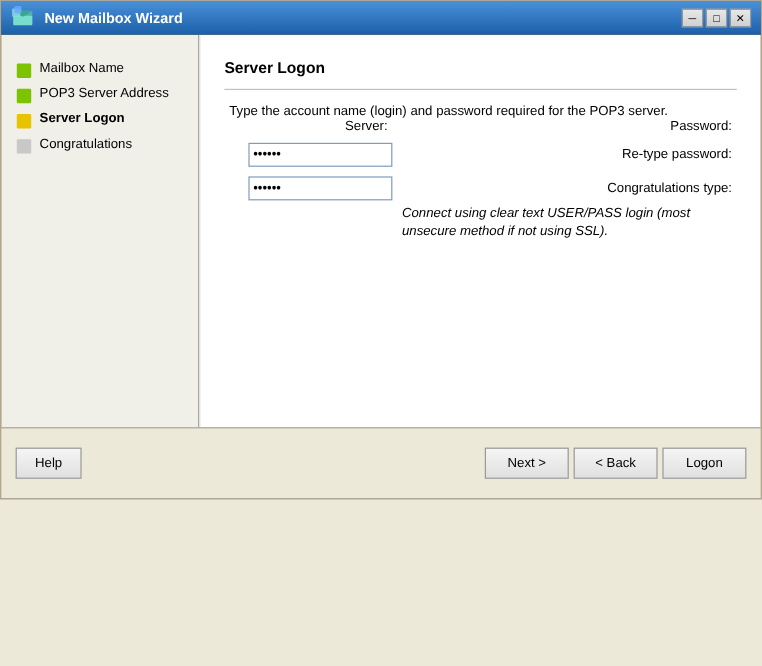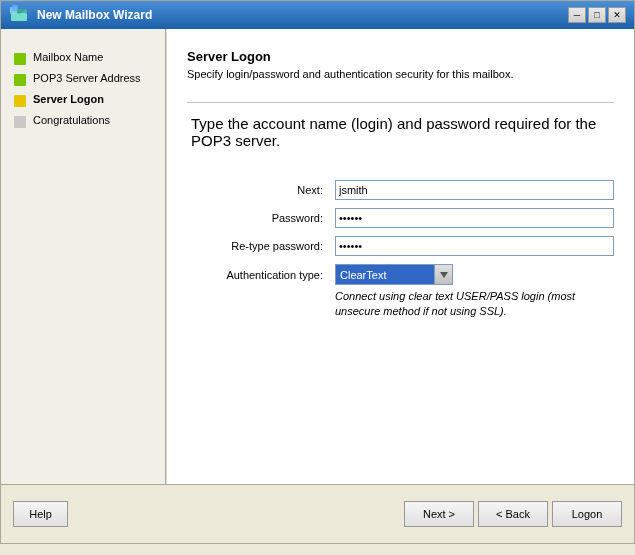--- a/index.html
+++ b/index.html
@@ -7,21 +7,21 @@
       font-family: 'Tahoma', 'Arial', sans-serif;
       font-size: 11px;
       background: #ece9d8;
       width: 635px;
       height: 555px;
       overflow: hidden;
     }
 
     .wizard-window {
       width: 635px;
-      height: 544px;
+      height: 416px;
       background: #a16207;
       border: 1px solid #aca899;
       display: flex;
       flex-direction: column;
     }
 
     
     .title-bar {
       background: linear-gradient(to bottom, #4a90d9 0%, #1a5fa8 100%);
       height: 28px;
@@ -121,23 +121,23 @@
       margin-bottom: 4px;
     }
 
     .section-desc {
       font-size: 11px;
       color: #000;
       margin-bottom: 16px;
     }
 
     .instruction-text {
-      font-size: 15px;
-      color: #000;
-      margin-bottom: 31px;
+      font-size: 11px;
+      color: #000;
+      margin-bottom: 0;
       padding-left: 4px;
     }
 
     
     .form-grid {
       display: grid;
       grid-template-columns: 120px 1fr;
       gap: 8px 8px;
       align-items: center;
       padding-left: 20px;
@@ -294,49 +294,35 @@
         </svg>
         <span class="sidebar-label">Congratulations</span>
       </div>
 
     </div>
 
     <div class="content-panel">
 
       <div class="content-divider">
         <div class="section-title">Server Logon</div>
-        <div class="section-desc">Specify login/password and authentication security for this mailbox.</div>
       </div>
 
       <div class="instruction-text">Type the account name (login) and password required for the POP3 server.</div>
 
       <div class="form-grid">
 
-        <div class="form-label">Next:</div>
-        <input class="form-input" type="text" value="jsmith" style="">
+        <div class="form-label">Server:</div>
 
         <div class="form-label">Password:</div>
         <input class="form-input" type="password" value="jsmith" style="">
 
         <div class="form-label">Re-type password:</div>
         <input class="form-input" type="password" value="jsmith" style="">
 
-        <div class="form-label">Authentication type:</div>
-        <div class="auth-type-row">
-          <div class="auth-select-wrap">
-            <div style="background:#3168c6; color:#fff; height:21px; width:100px; display:flex; align-items:center; padding:0 4px; border:1px solid #7f9db9; font-size:11px; font-family:Tahoma,Arial,sans-serif;">
-              <span>ClearText</span>
-            </div>
-            <div class="auth-dropdown-btn">
-              <svg width="8" height="6" viewBox="0 0 8 6">
-                <polygon points="0,0 8,0 4,6" fill="#555"></polygon>
-              </svg>
-            </div>
-          </div>
-        </div>
+        <div class="form-label">Congratulations type:</div>
 
         <div style="grid-column: 1 / span 2; padding-left: 128px;">
           <div class="auth-hint">Connect using clear text USER/PASS login (most unsecure method if not using SSL).</div>
         </div>
 
       </div>
 
     </div>
   </div>
 

